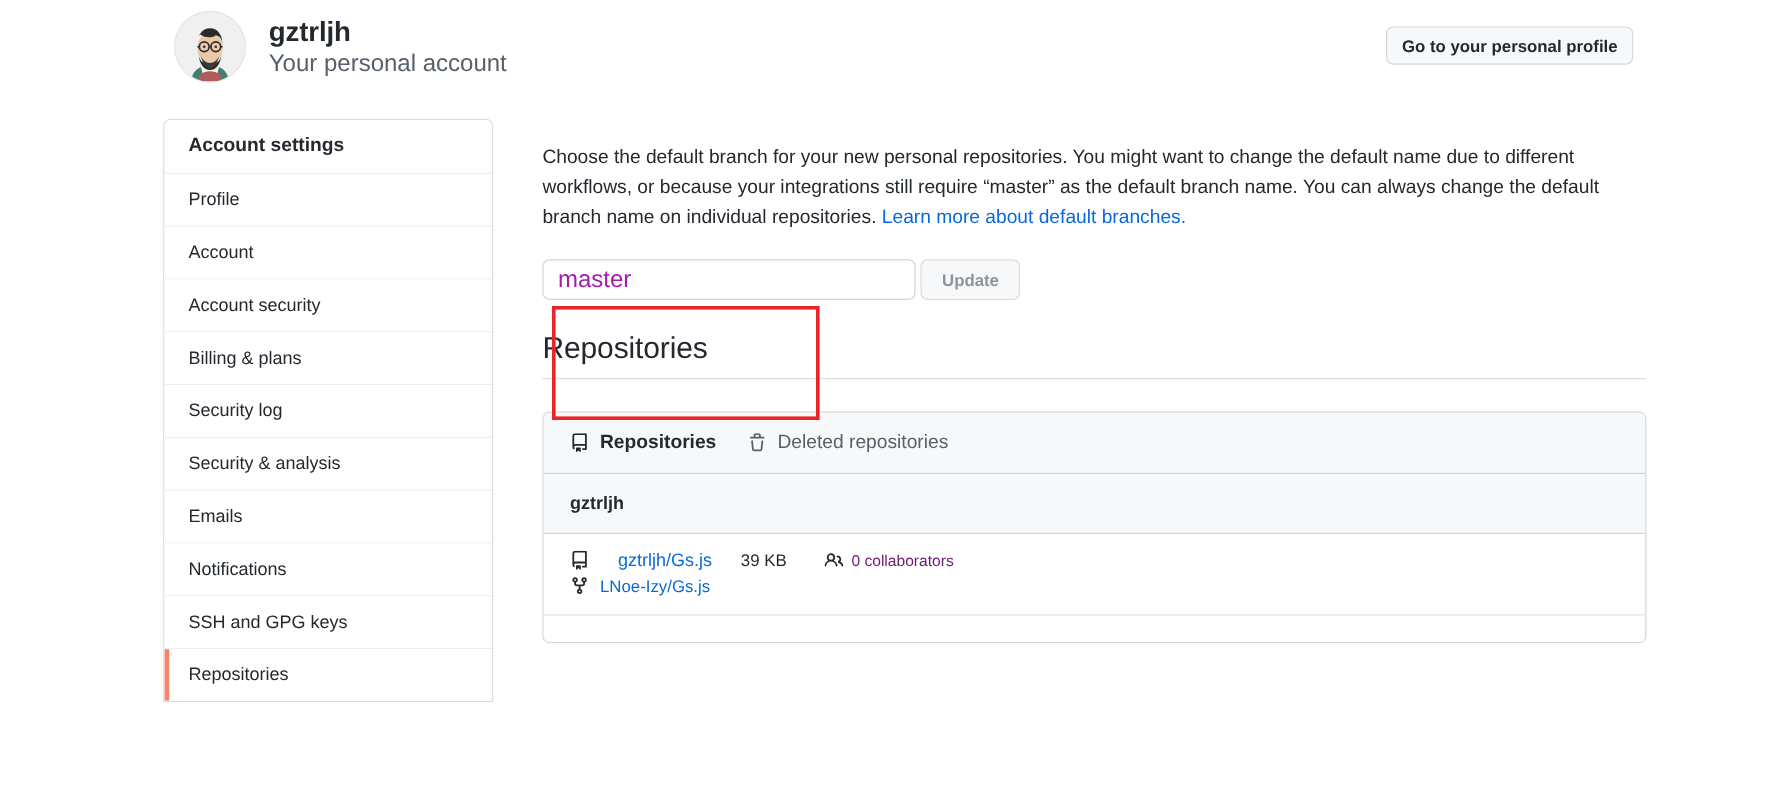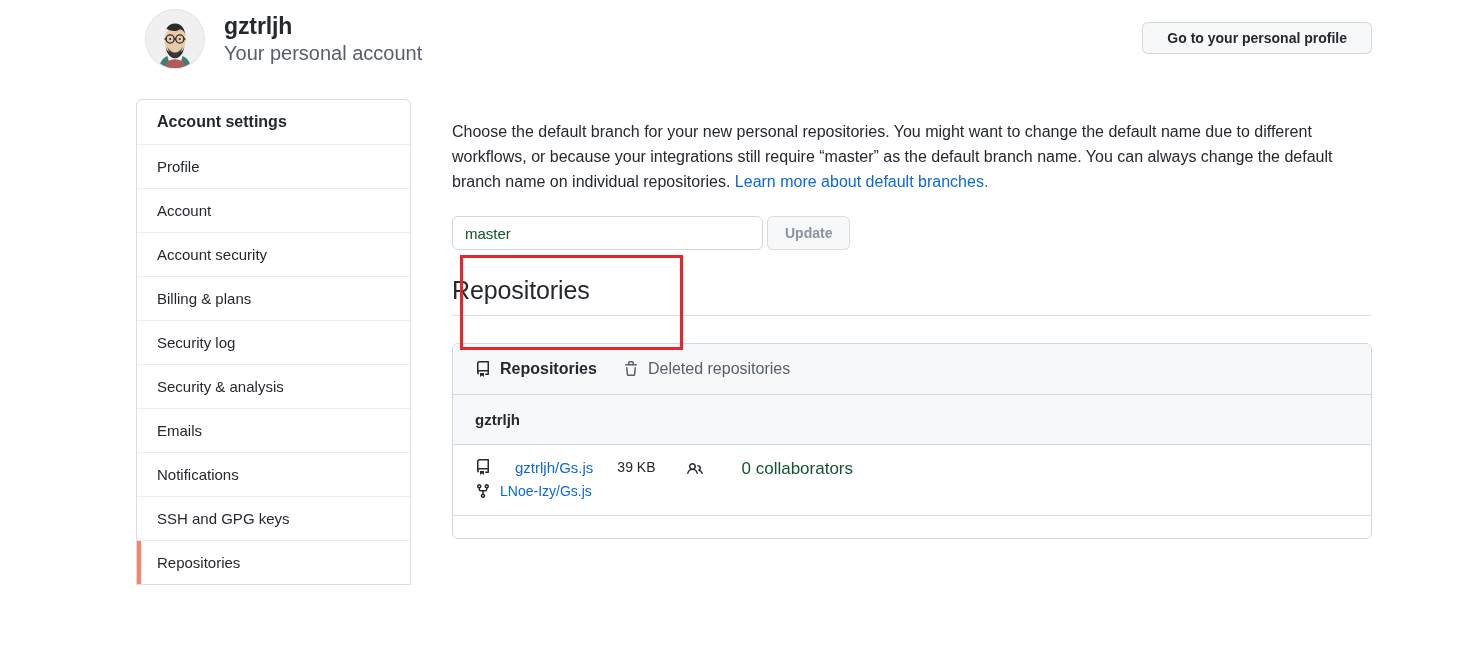--- a/index.html
+++ b/index.html
@@ -26,22 +26,22 @@
     border: 1px solid rgba(27,31,36,0.06);
   }
   .avatar svg { display: block; width: 100%; height: 100%; }
   .header-text { margin-left: 19px; line-height: 1.15; }
   .header-name {
     font-size: 23px; font-weight: 700; color: #24292f;
     letter-spacing: -0.1px;
   }
   .header-sub { font-size: 20px; color: #57606a; margin-top: 3px; }
   .btn-profile {
-    position: absolute; right: 111px; top: 22px;
-    padding: 7px 24px;
+    position: absolute; right: 122px; top: 22px;
+    padding: 7px 12px;
     font-size: 14px; font-weight: 600; color: #24292f;
     background: #f6f8fa;
     border: 1px solid rgba(27,31,36,0.15);
     border-radius: 6px;
     cursor: pointer;
     white-space: nowrap;
   }
 
   
   .sidebar {
@@ -97,21 +97,21 @@
   .desc a { color: #0969da; text-decoration: none; }
 
   .branch-row {
     display: flex; align-items: center;
     margin-top: 22px;
   }
   .branch-input {
     width: 311px; height: 34px;
     border: 1px solid #d0d7de;
     border-radius: 6px;
-    font-size: 15px; color: #14532d;
+    font-size: 20px; color: #a21caf;
     padding: 5px 12px;
     font-family: "Liberation Sans", sans-serif;
     background: #fff;
     outline: none;
   }
   .btn-update {
     margin-left: 4px;
     padding: 6px 17px; height: 34px;
     font-size: 14px; font-weight: 600;
     color: #8c959f;
@@ -164,21 +164,21 @@
   .repo-line1 {
     display: flex; align-items: flex-start; gap: 24px;
     font-size: 15px;
   }
   .repo-link { color: #0969da; text-decoration: none; cursor: pointer; }
   .repo-size { color: #24292f; font-size: 14px; }
   .repo-collab {
     display: flex; align-items: center; gap: 7px;
     margin-left: 7px;
   }
-  .repo-collab a { color: #14532d; text-decoration: none; font-size: 17px; margin-left: 32px; }
+  .repo-collab a { color: #701a75; text-decoration: none; font-size: 13px; }
   .repo-line2 {
     display: flex; align-items: flex-end; gap: 9px;
     margin-top: 4px;
     font-size: 14px;
   }
   .repo-line2 a { color: #0969da; text-decoration: none; }
   .repo-row-partial { height: 22px; background: #fff; }
   .ic { display: block; fill: #24292f; }
   .ic-mut { display: block; fill: #57606a; }
 

